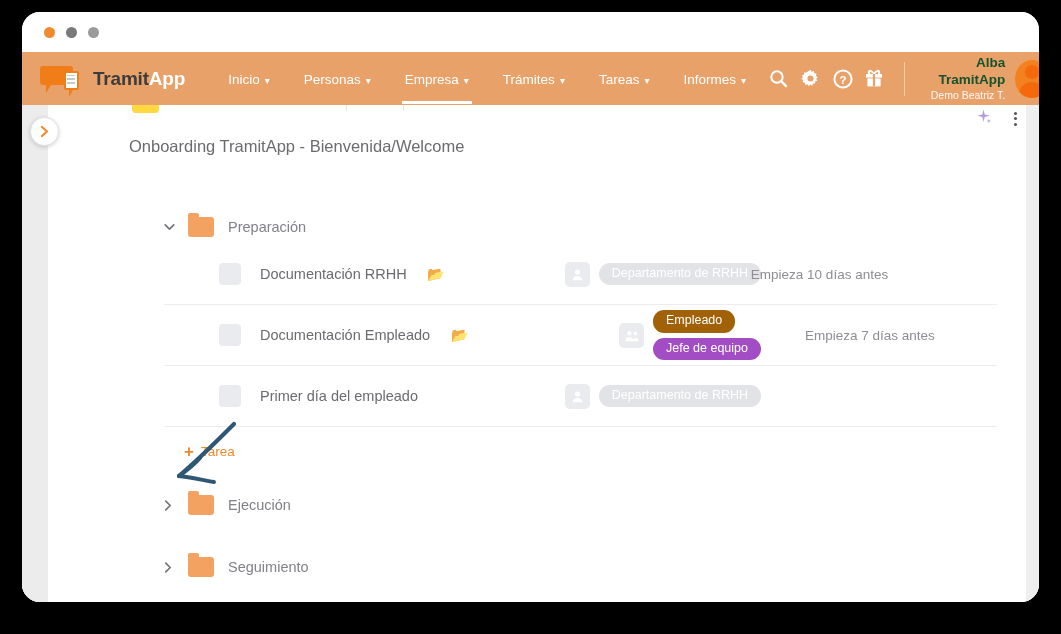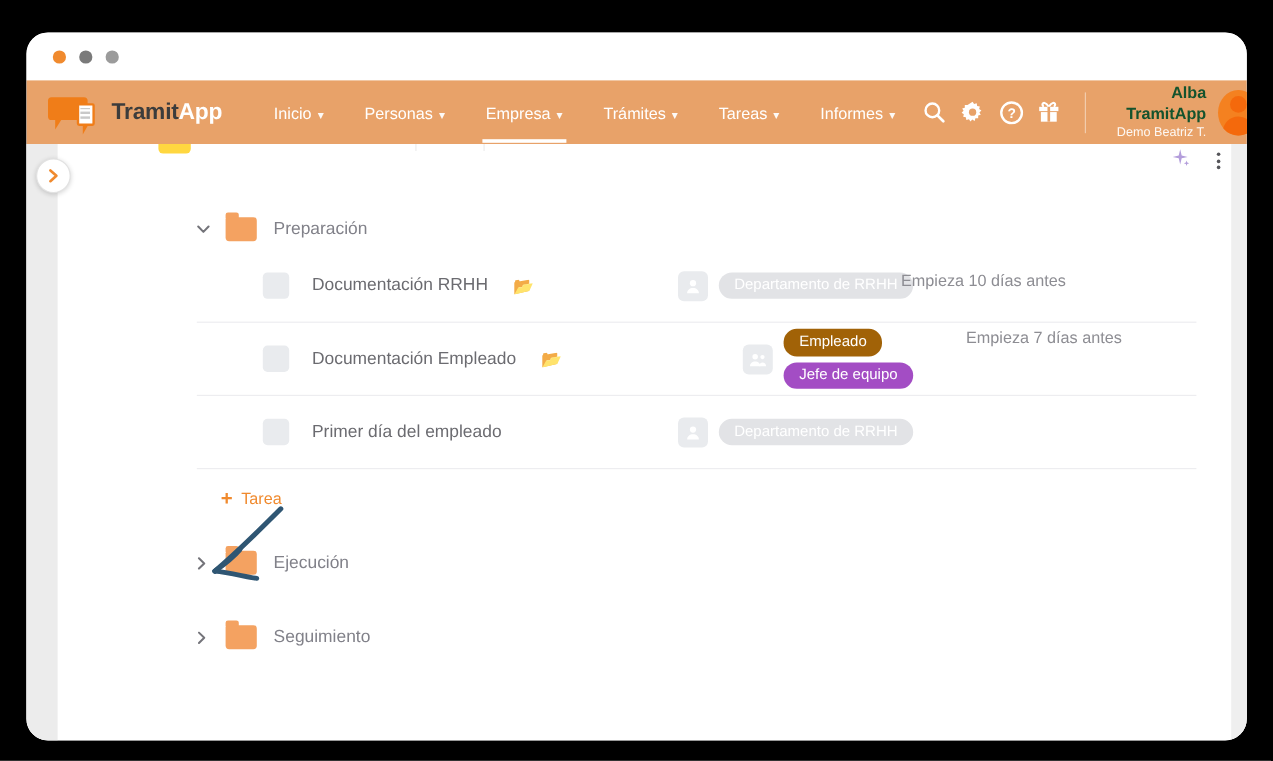--- a/index.html
+++ b/index.html
@@ -10,21 +10,21 @@
     background: #000000;
     font-family: "Liberation Sans", sans-serif;
     overflow: hidden;
     position: relative;
   }
 
   
   #window {
     position: absolute;
     left: 22px;
-    top: 27px;
+    top: 12px;
     width: 1017px;
     height: 590px;
     background: #ffffff;
     border-radius: 18px;
     overflow: hidden;
   }
 
   
   .titlebar {
     height: 40px;
@@ -232,21 +232,21 @@
   .task-name {
     margin-left: 19px;
     font-size: 14.5px;
     color: #6b6b70;
     display: flex; align-items: center; gap: 21px;
   }
   .folder-emoji { font-size: 14px; line-height: 1; }
 
   .task-right {
     margin-left: auto;
-    display: flex; 
+    display: flex; align-items: center;
     padding-right: 236px;
     position: relative;
   }
   .assignee-wrap { display: flex; align-items: center; gap: 9px; }
   .person-icon {
     width: 25px; height: 25px; border-radius: 5px;
     background: #e9ebee; flex: 0 0 25px;
     display: flex; align-items: center; justify-content: center;
   }
   .pill {
@@ -415,20 +415,21 @@
             <path d="M14.6 11.4 L15.2 13.2 L17 13.8 L15.2 14.4 L14.6 16.2 L14 14.4 L12.2 13.8 L14 13.2 Z" fill="#b39ddb"></path>
           </svg>
         </span>
         <span class="tool-btn dots-v">
           <i></i>
             <i></i>
             <i></i>
         </span>
       </div>
 
+      <h1 class="page-title">Onboarding TramitApp - Bienvenida/Welcome</h1>
 
       <div class="tree">
 
         <div class="section-head">
           <span class="chev">
             <svg width="11" height="8" viewBox="0 0 11 8">
               <polyline points="1.2,1.8 5.5,6.2 9.8,1.8" fill="none" stroke="#74747a" stroke-width="1.7" stroke-linecap="round" stroke-linejoin="round"></polyline>
             </svg>
           </span>
           <span class="folder"></span>

